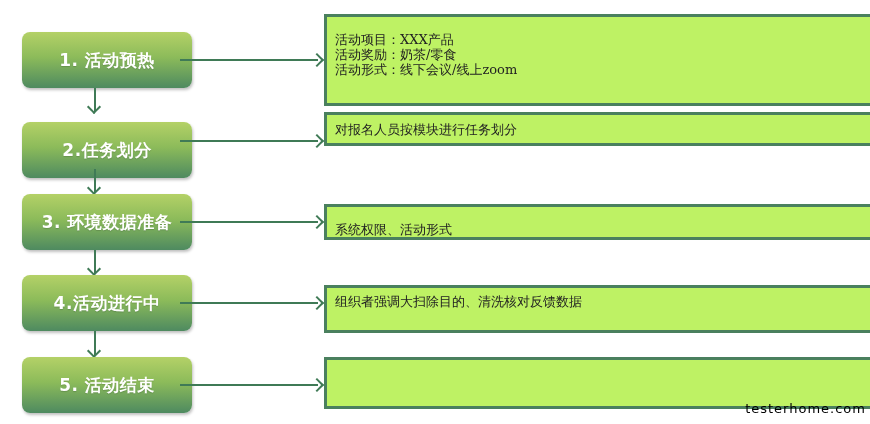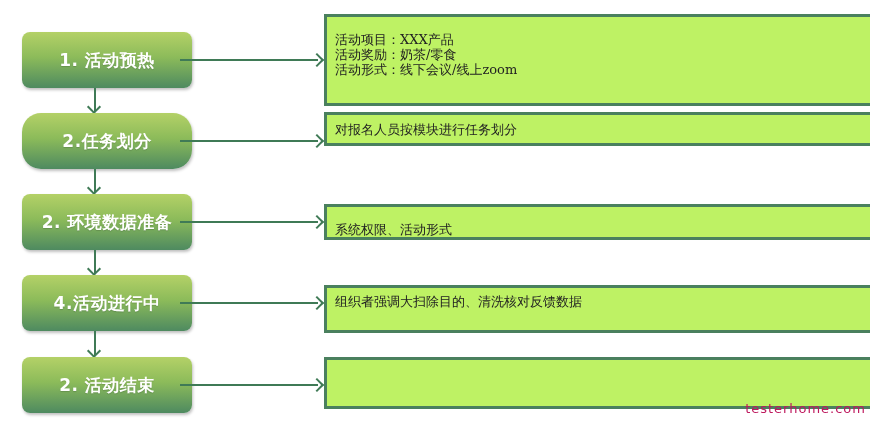--- a/index.html
+++ b/index.html
@@ -25,68 +25,68 @@
   .hhead { position: absolute; width: 8px; height: 8px;
     border-right: 2px solid #3f7a56; border-top: 2px solid #3f7a56; transform: rotate(45deg); }
   .note {
     position: absolute; left: 324px; width: 642px;
     border: 3px solid #4a805e; background: #bef264; box-sizing: border-box;
     padding: 15px 8px; font-size: 13px; line-height: 15px; color: #222;
   }
   .note .line { white-space: nowrap; }
   .note .red { color: #e03030; }
   .watermark {
-    position: absolute; right: 4px; bottom: 8px; color: #be185d;
+    position: absolute; right: 4px; bottom: 8px; color: #000000;
     font-family: "DejaVu Sans", sans-serif; font-size: 13px; letter-spacing: 1px;
   }
 </style>
 </head>
 <body>
 
 <div class="step" style="top:32px;">1. 活动预热</div>
 <div class="hline" style="top:59px;width:138px;"></div>
 <div class="hhead" style="left:312px;top:55px;"></div>
 <div class="note" style="top:14px;height:92px;">
   <div class="line">活动项目：XXX产品</div>
   <div class="line">活动奖励：奶茶/零食</div>
   <div class="line">活动形式：线下会议/线上zoom</div>
 </div>
 
 <div class="vline" style="top:88px;height:24px;"></div>
 <div class="vhead" style="top:102px;"></div>
 
-<div class="step" style="top:113px;border-radius:19px;">2.任务划分</div>
+<div class="step" style="top:122px;">2.任务划分</div>
 <div class="hline" style="top:140px;width:138px;"></div>
 <div class="hhead" style="left:312px;top:136px;"></div>
 <div class="note" style="top:112px;height:34px;padding-top:7px;">
   <div class="line">对报名人员按模块进行任务划分</div>
 </div>
 
 <div class="vline" style="top:169px;height:24px;"></div>
 <div class="vhead" style="top:183px;"></div>
 
-<div class="step" style="top:194px;">2. 环境数据准备</div>
+<div class="step" style="top:194px;">3. 环境数据准备</div>
 <div class="hline" style="top:221px;width:138px;"></div>
 <div class="hhead" style="left:312px;top:217px;"></div>
 <div class="note" style="top:204px;height:36px;">
   <div class="line">系统权限、活动形式</div>
 </div>
 
 <div class="vline" style="top:250px;height:24px;"></div>
 <div class="vhead" style="top:264px;"></div>
 
 <div class="step" style="top:275px;">4.活动进行中</div>
 <div class="hline" style="top:302px;width:138px;"></div>
 <div class="hhead" style="left:312px;top:298px;"></div>
 <div class="note" style="top:285px;height:48px;padding-top:6px;">
   <div class="line">组织者强调大扫除目的、清洗核对反馈数据</div>
 </div>
 
 <div class="vline" style="top:331px;height:25px;"></div>
 <div class="vhead" style="top:346px;"></div>
 
-<div class="step" style="top:357px;">2. 活动结束</div>
+<div class="step" style="top:357px;">5. 活动结束</div>
 <div class="hline" style="top:384px;width:138px;"></div>
 <div class="hhead" style="left:312px;top:380px;"></div>
 <div class="note" style="top:357px;height:52px;">
 </div>
 
 <div class="watermark">testerhome.com</div>
 
 </body></html>

